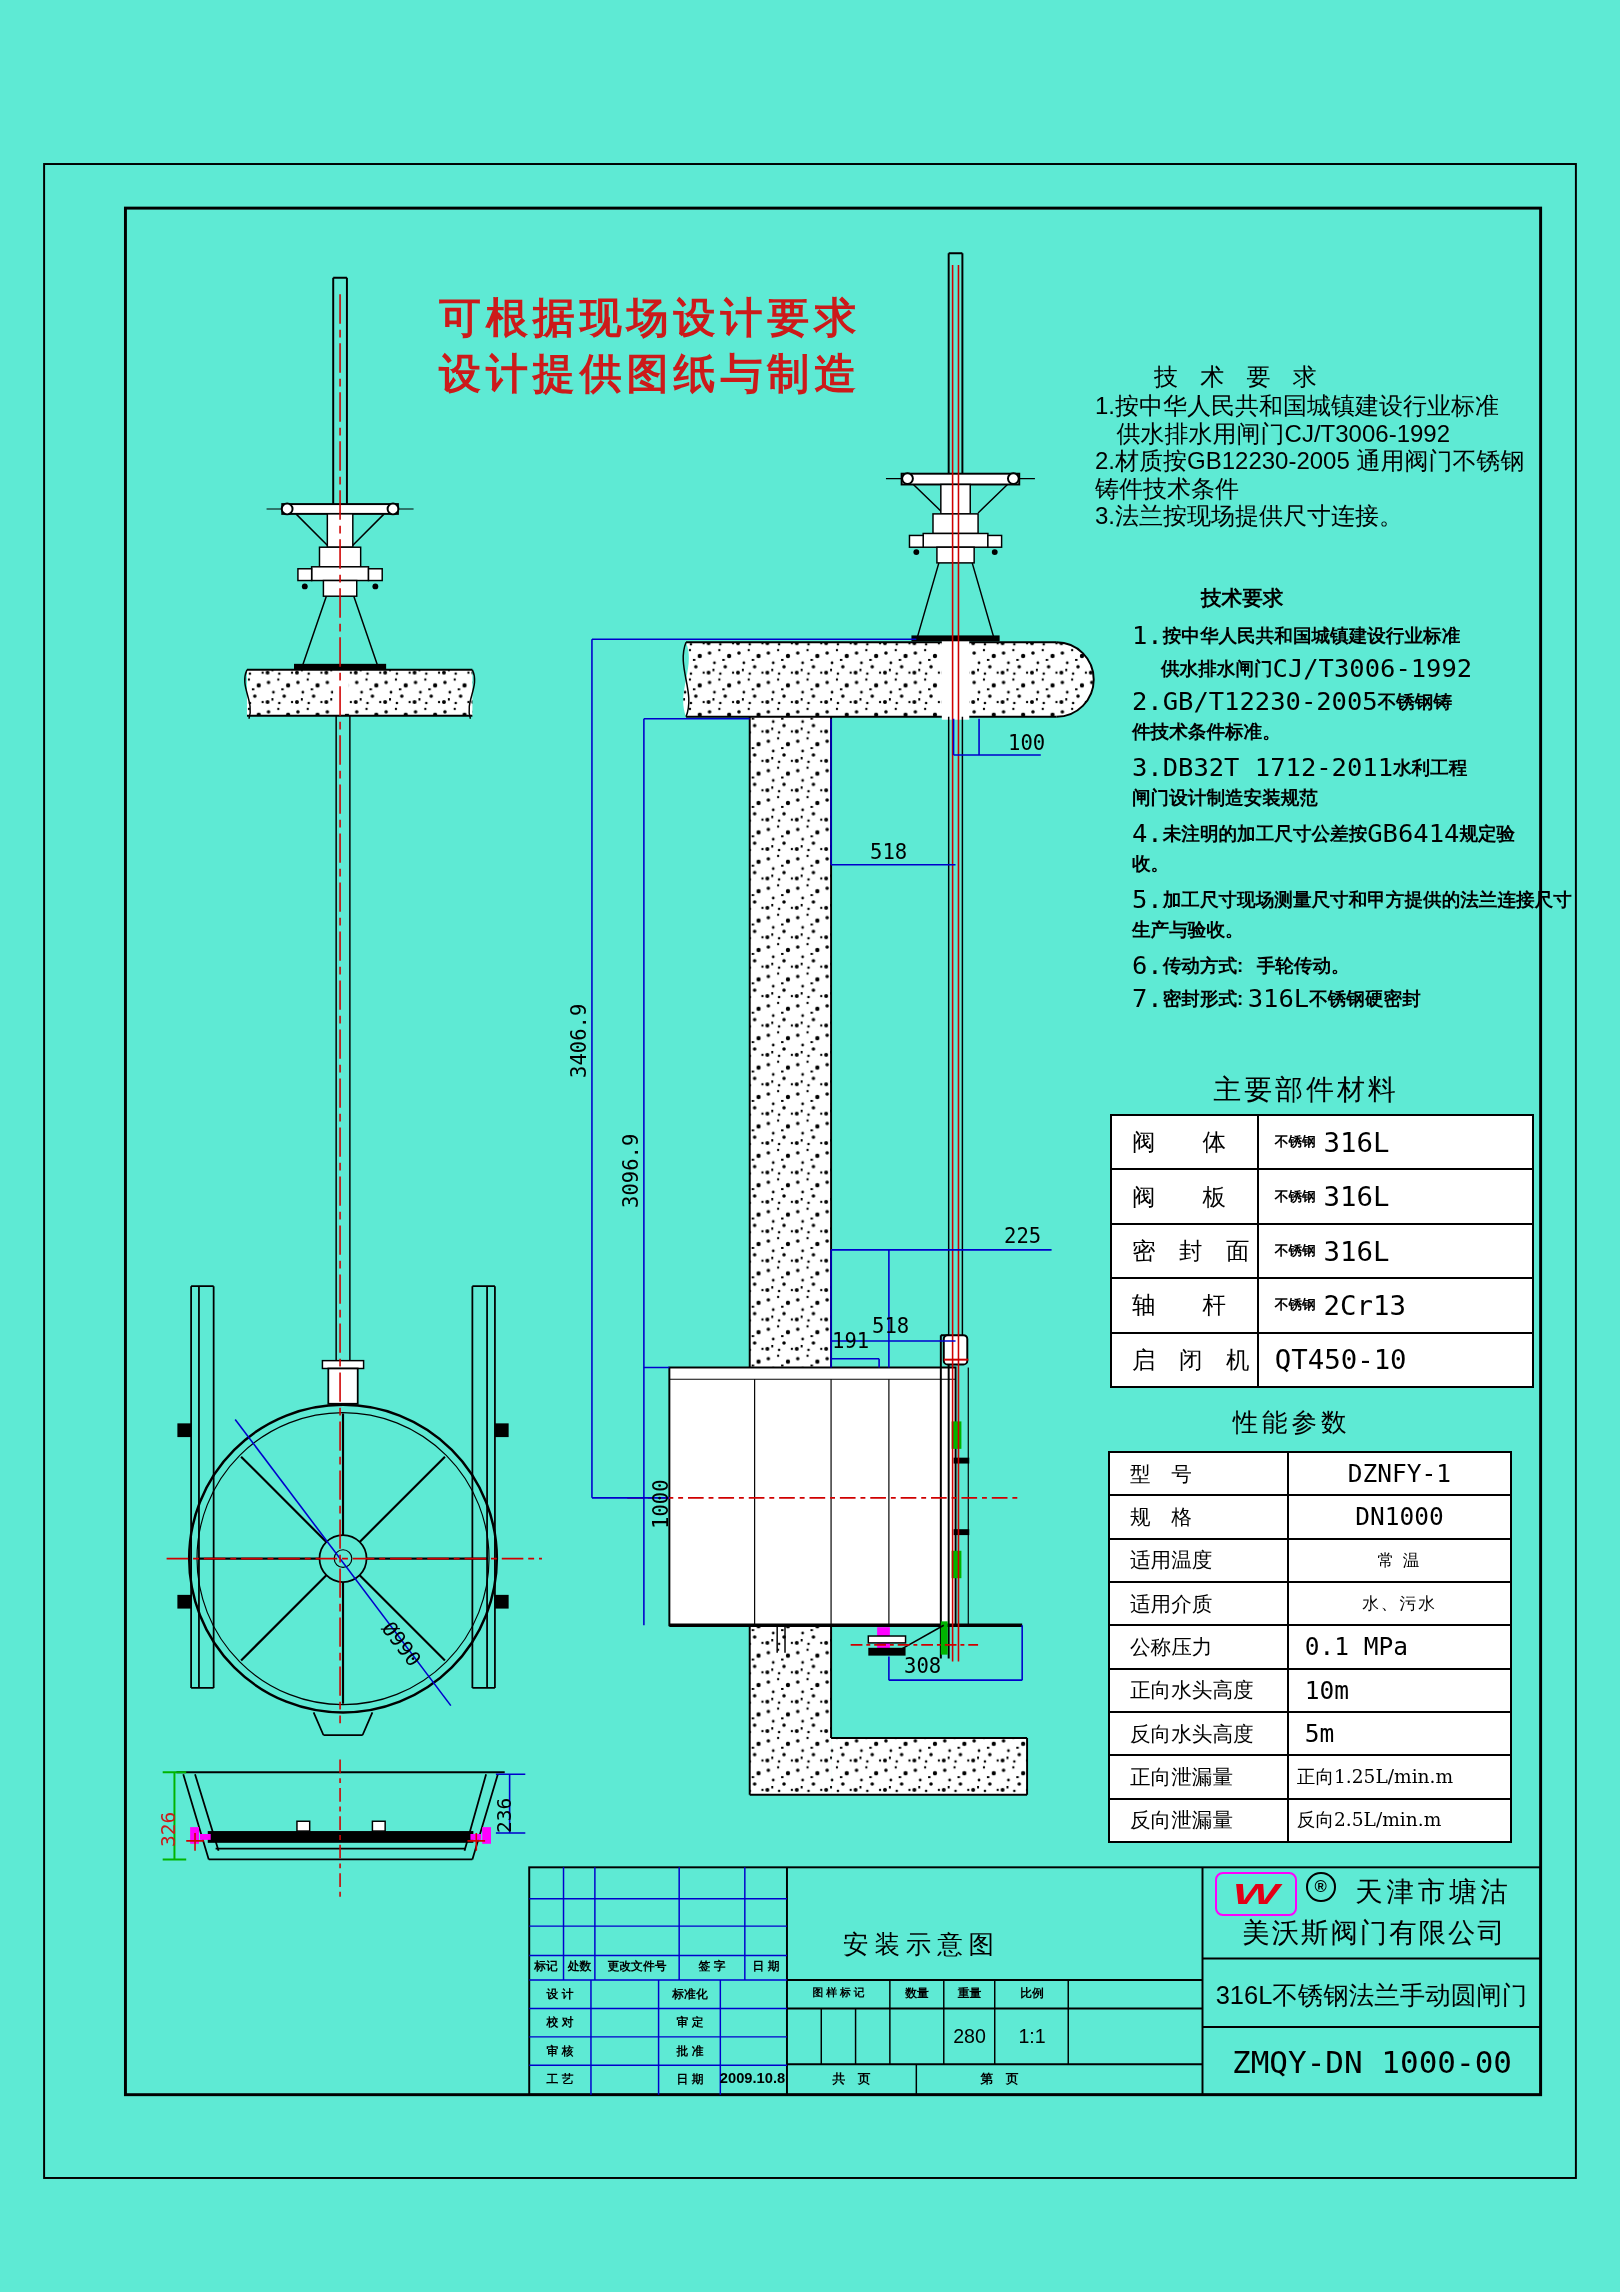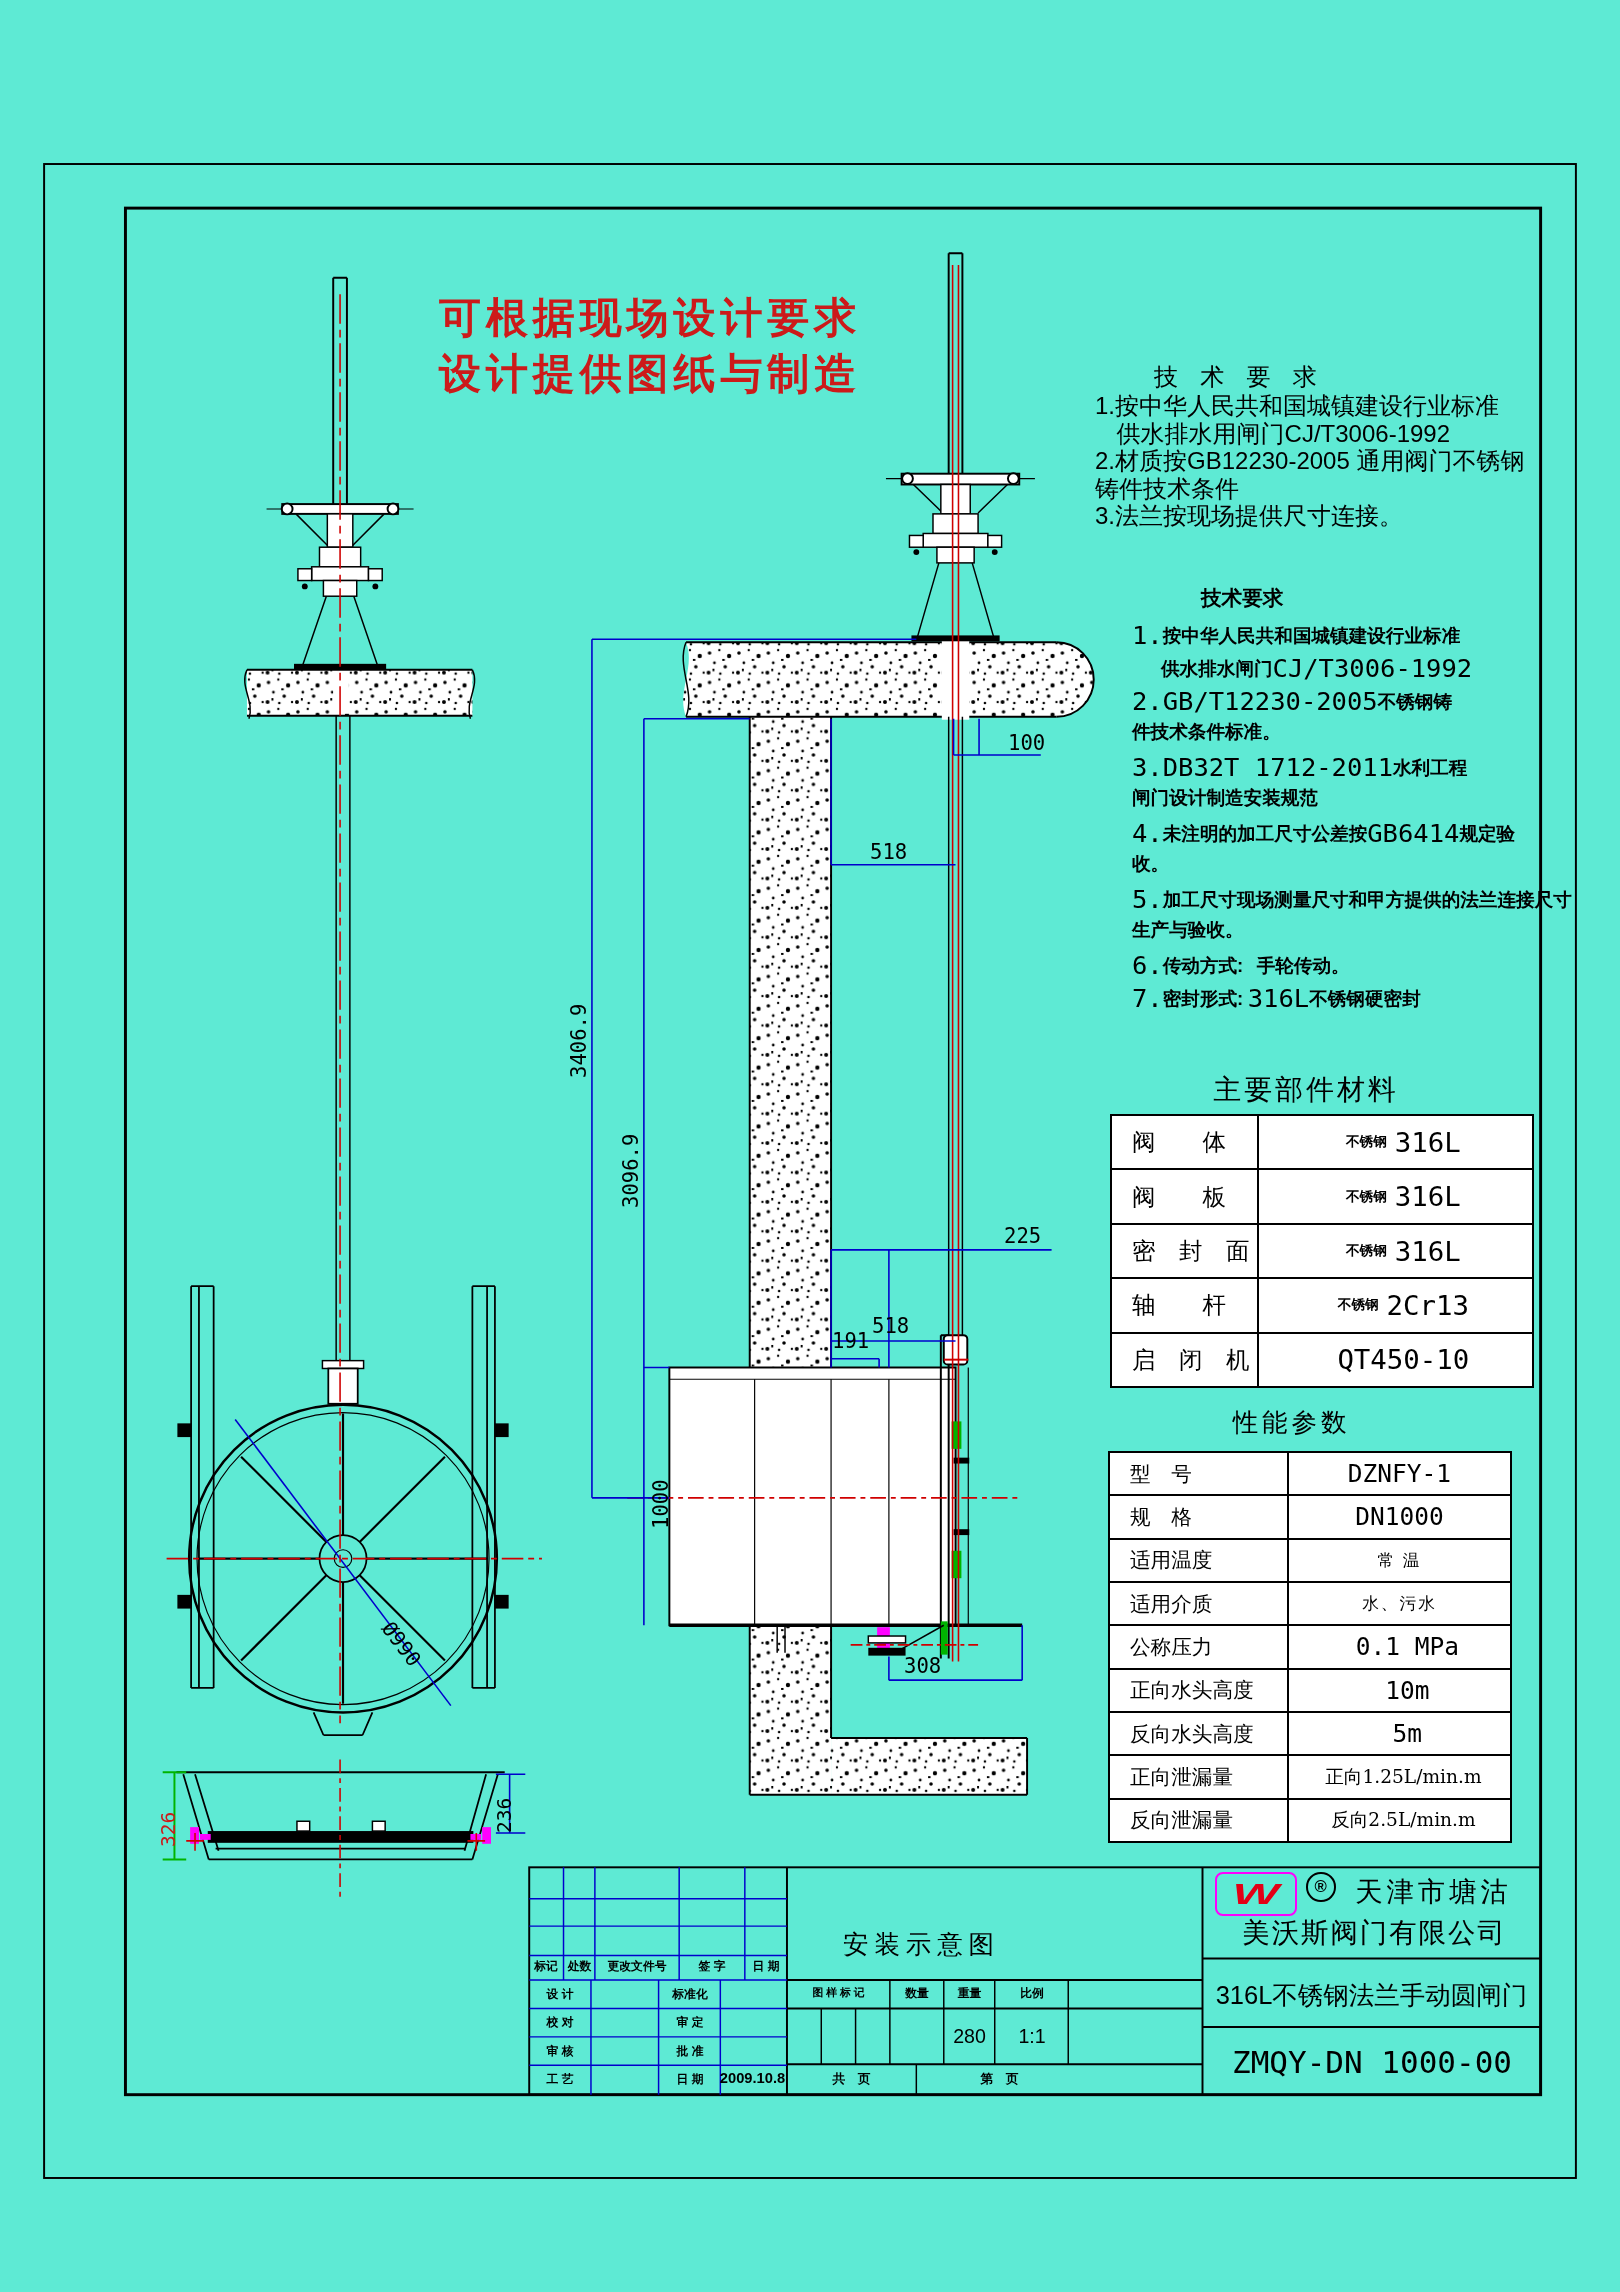--- a/index.html
+++ b/index.html
@@ -23,21 +23,21 @@
   #trm .t{display:block;font-size:20.6px;font-weight:bold;margin-left:69px;margin-bottom:7.8px;}
   #trm .ln{display:block;height:33px;}
   #trm .big{font-family:"DejaVu Sans Mono",monospace;font-size:25.5px;}
   #trm .sm{font-size:18.6px;font-weight:bold;vertical-align:2px;}
   #trm .ind{margin-left:29px;}
   
   .tbl{position:absolute;border:2px solid #000;display:flex;flex-direction:column;background:#fff;}
   .trow{flex:1;display:flex;border-bottom:2px solid #000;}
   .trow:last-child{border-bottom:none;}
   .tlabel{border-right:2px solid #000;display:flex;align-items:center;padding-left:20px;box-sizing:border-box;}
-  .tval{flex:1;display:flex;align-items:center;box-sizing:border-box;justify-content:center;}
+  .tval{flex:1;display:flex;align-items:center;box-sizing:border-box;}
   #mat-title{left:1198px;top:1071px;width:216px;text-align:center;font-size:28px;letter-spacing:2.9px;}
   #mat .tlabel{width:147px;font-size:23.5px;}
   #mat .pre{font-size:13.7px;font-weight:bold;margin-left:15.7px;margin-right:7.8px;}
   #mat .mv{font-family:"DejaVu Sans Mono",monospace;font-size:27.4px;}
   #perf-title{left:1208px;top:1405px;width:167px;text-align:center;font-size:25.5px;letter-spacing:3.9px;}
   #perf .tlabel{width:179px;font-size:20.6px;}
   .pv{font-family:"DejaVu Sans Mono",monospace;font-size:24.5px;width:100%;text-align:center;}
   .pvleft{font-family:"DejaVu Sans Mono",monospace;font-size:24.5px;margin-left:15.7px;}
   .pvs{font-size:16.7px;width:100%;text-align:center;letter-spacing:2px;}
   .pvl{font-size:18.6px;margin-left:7.8px;font-family:"DejaVu Serif",serif;}

